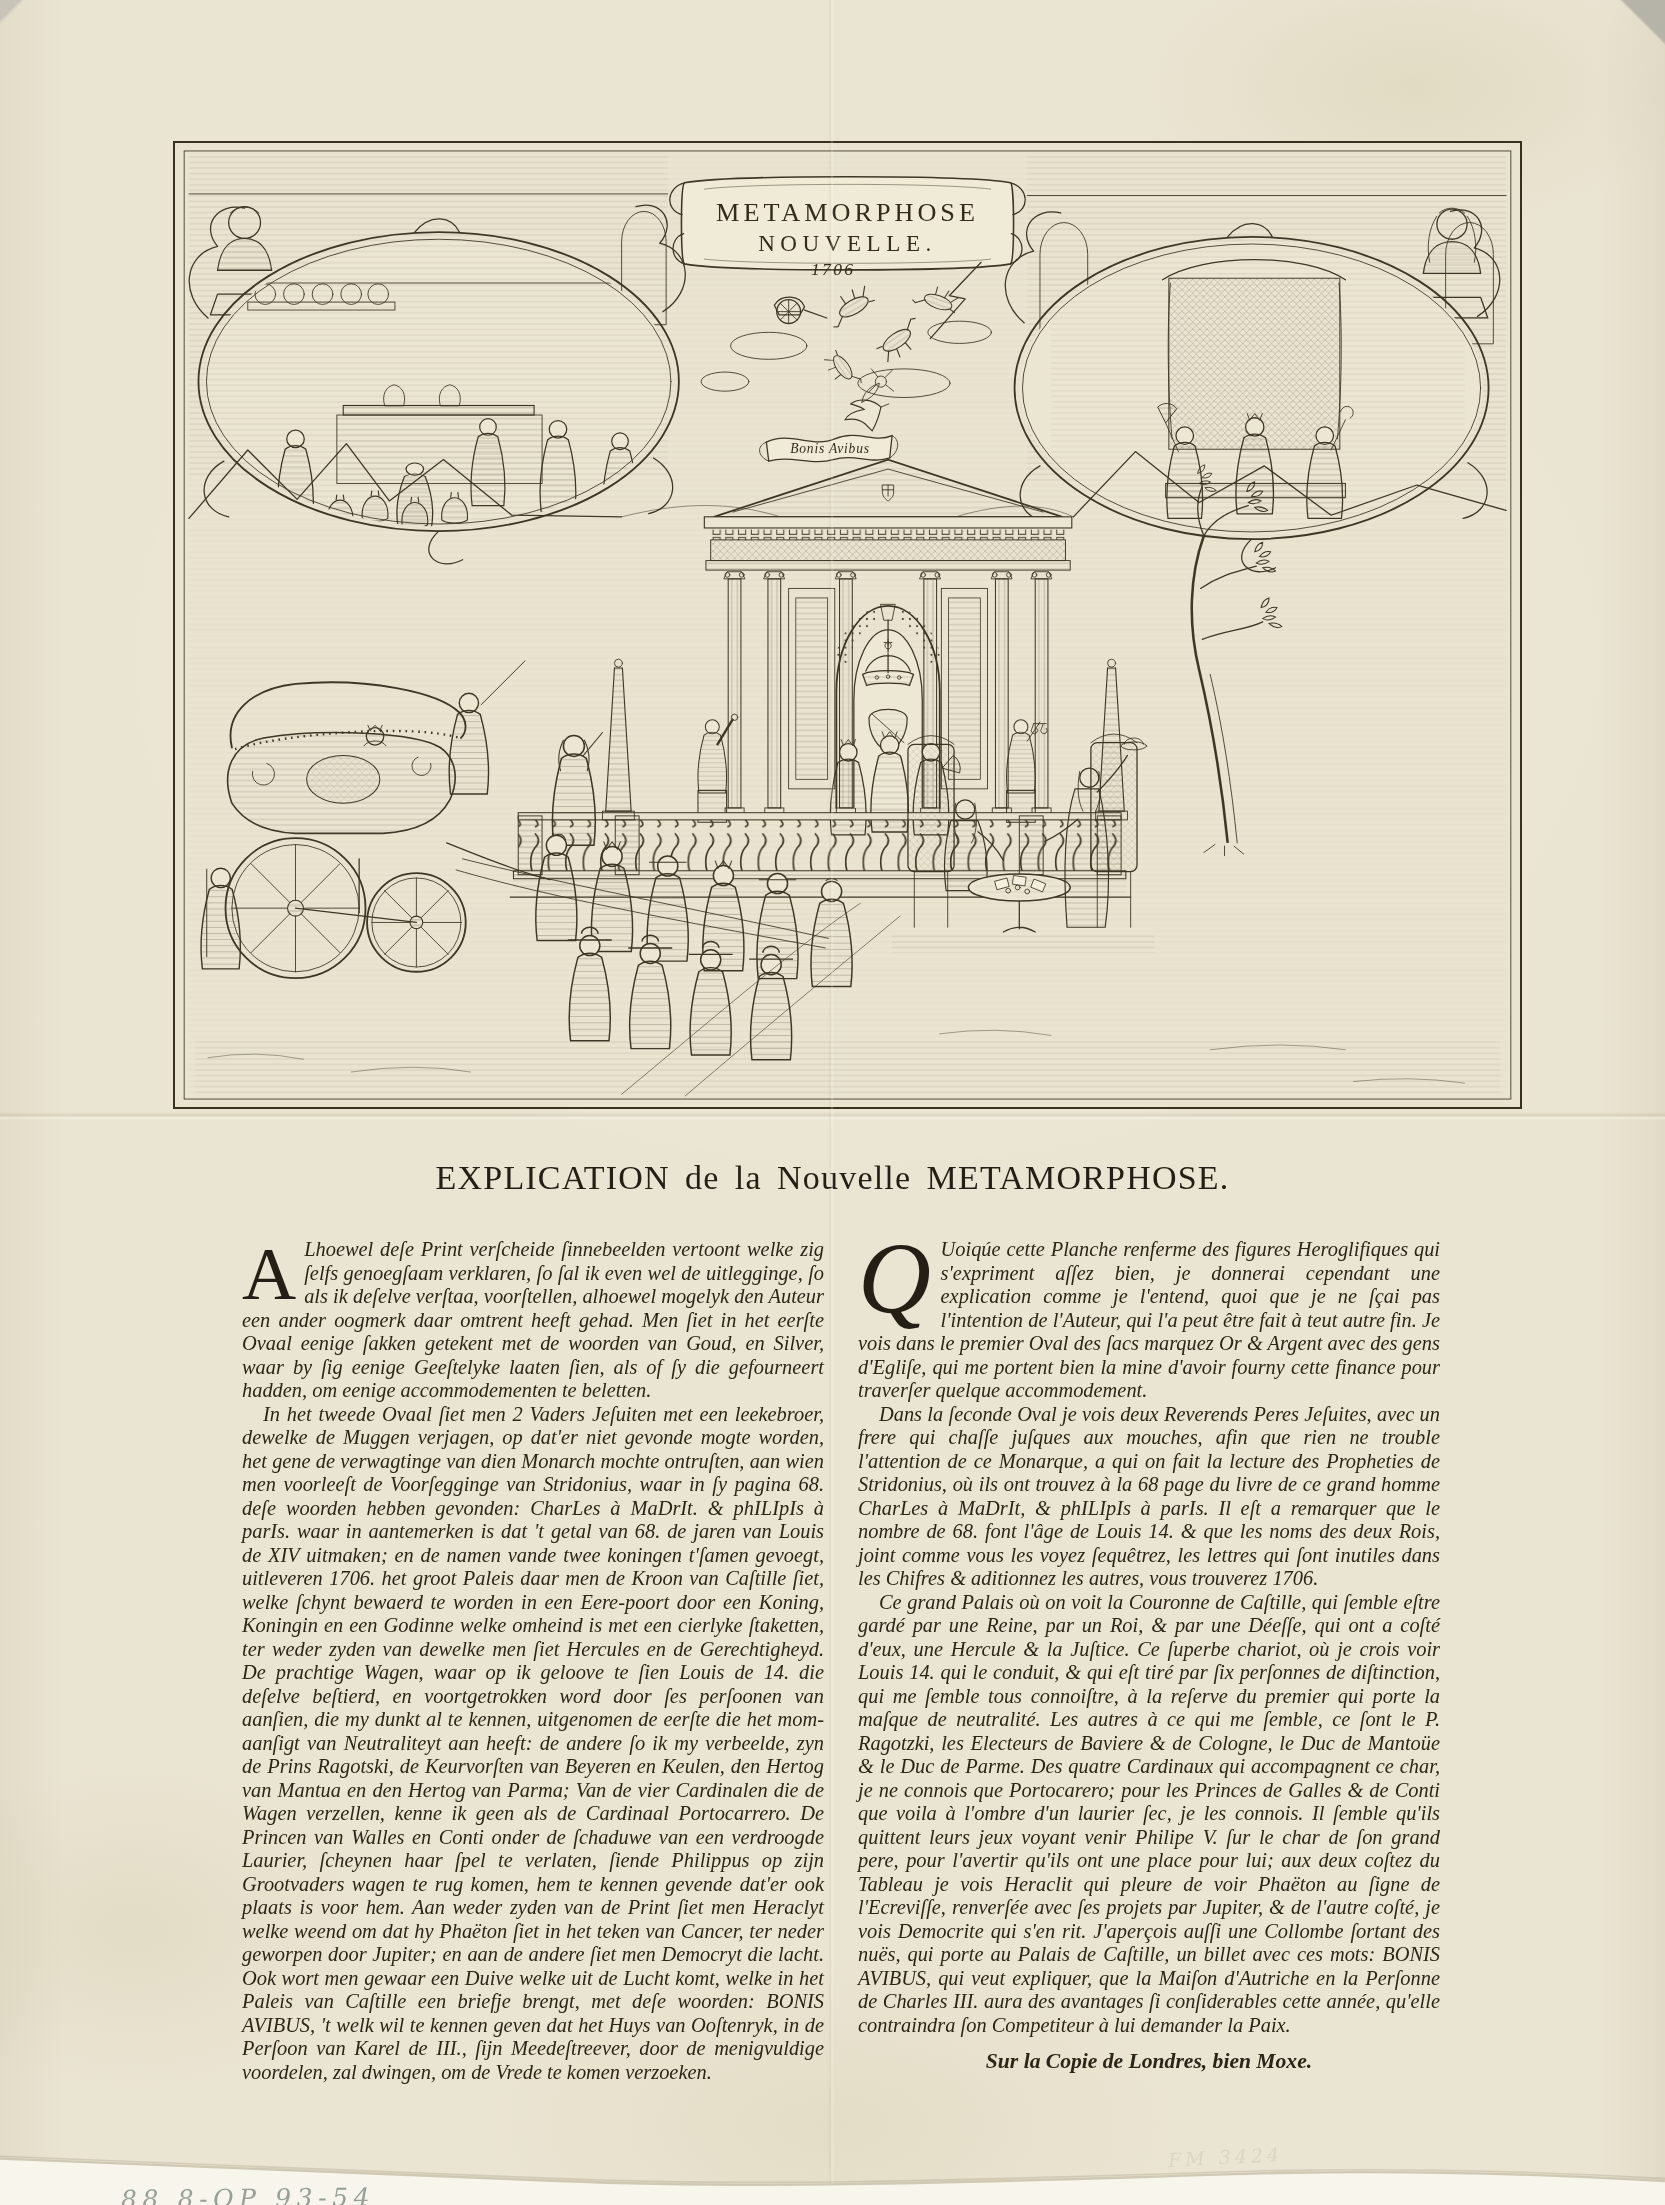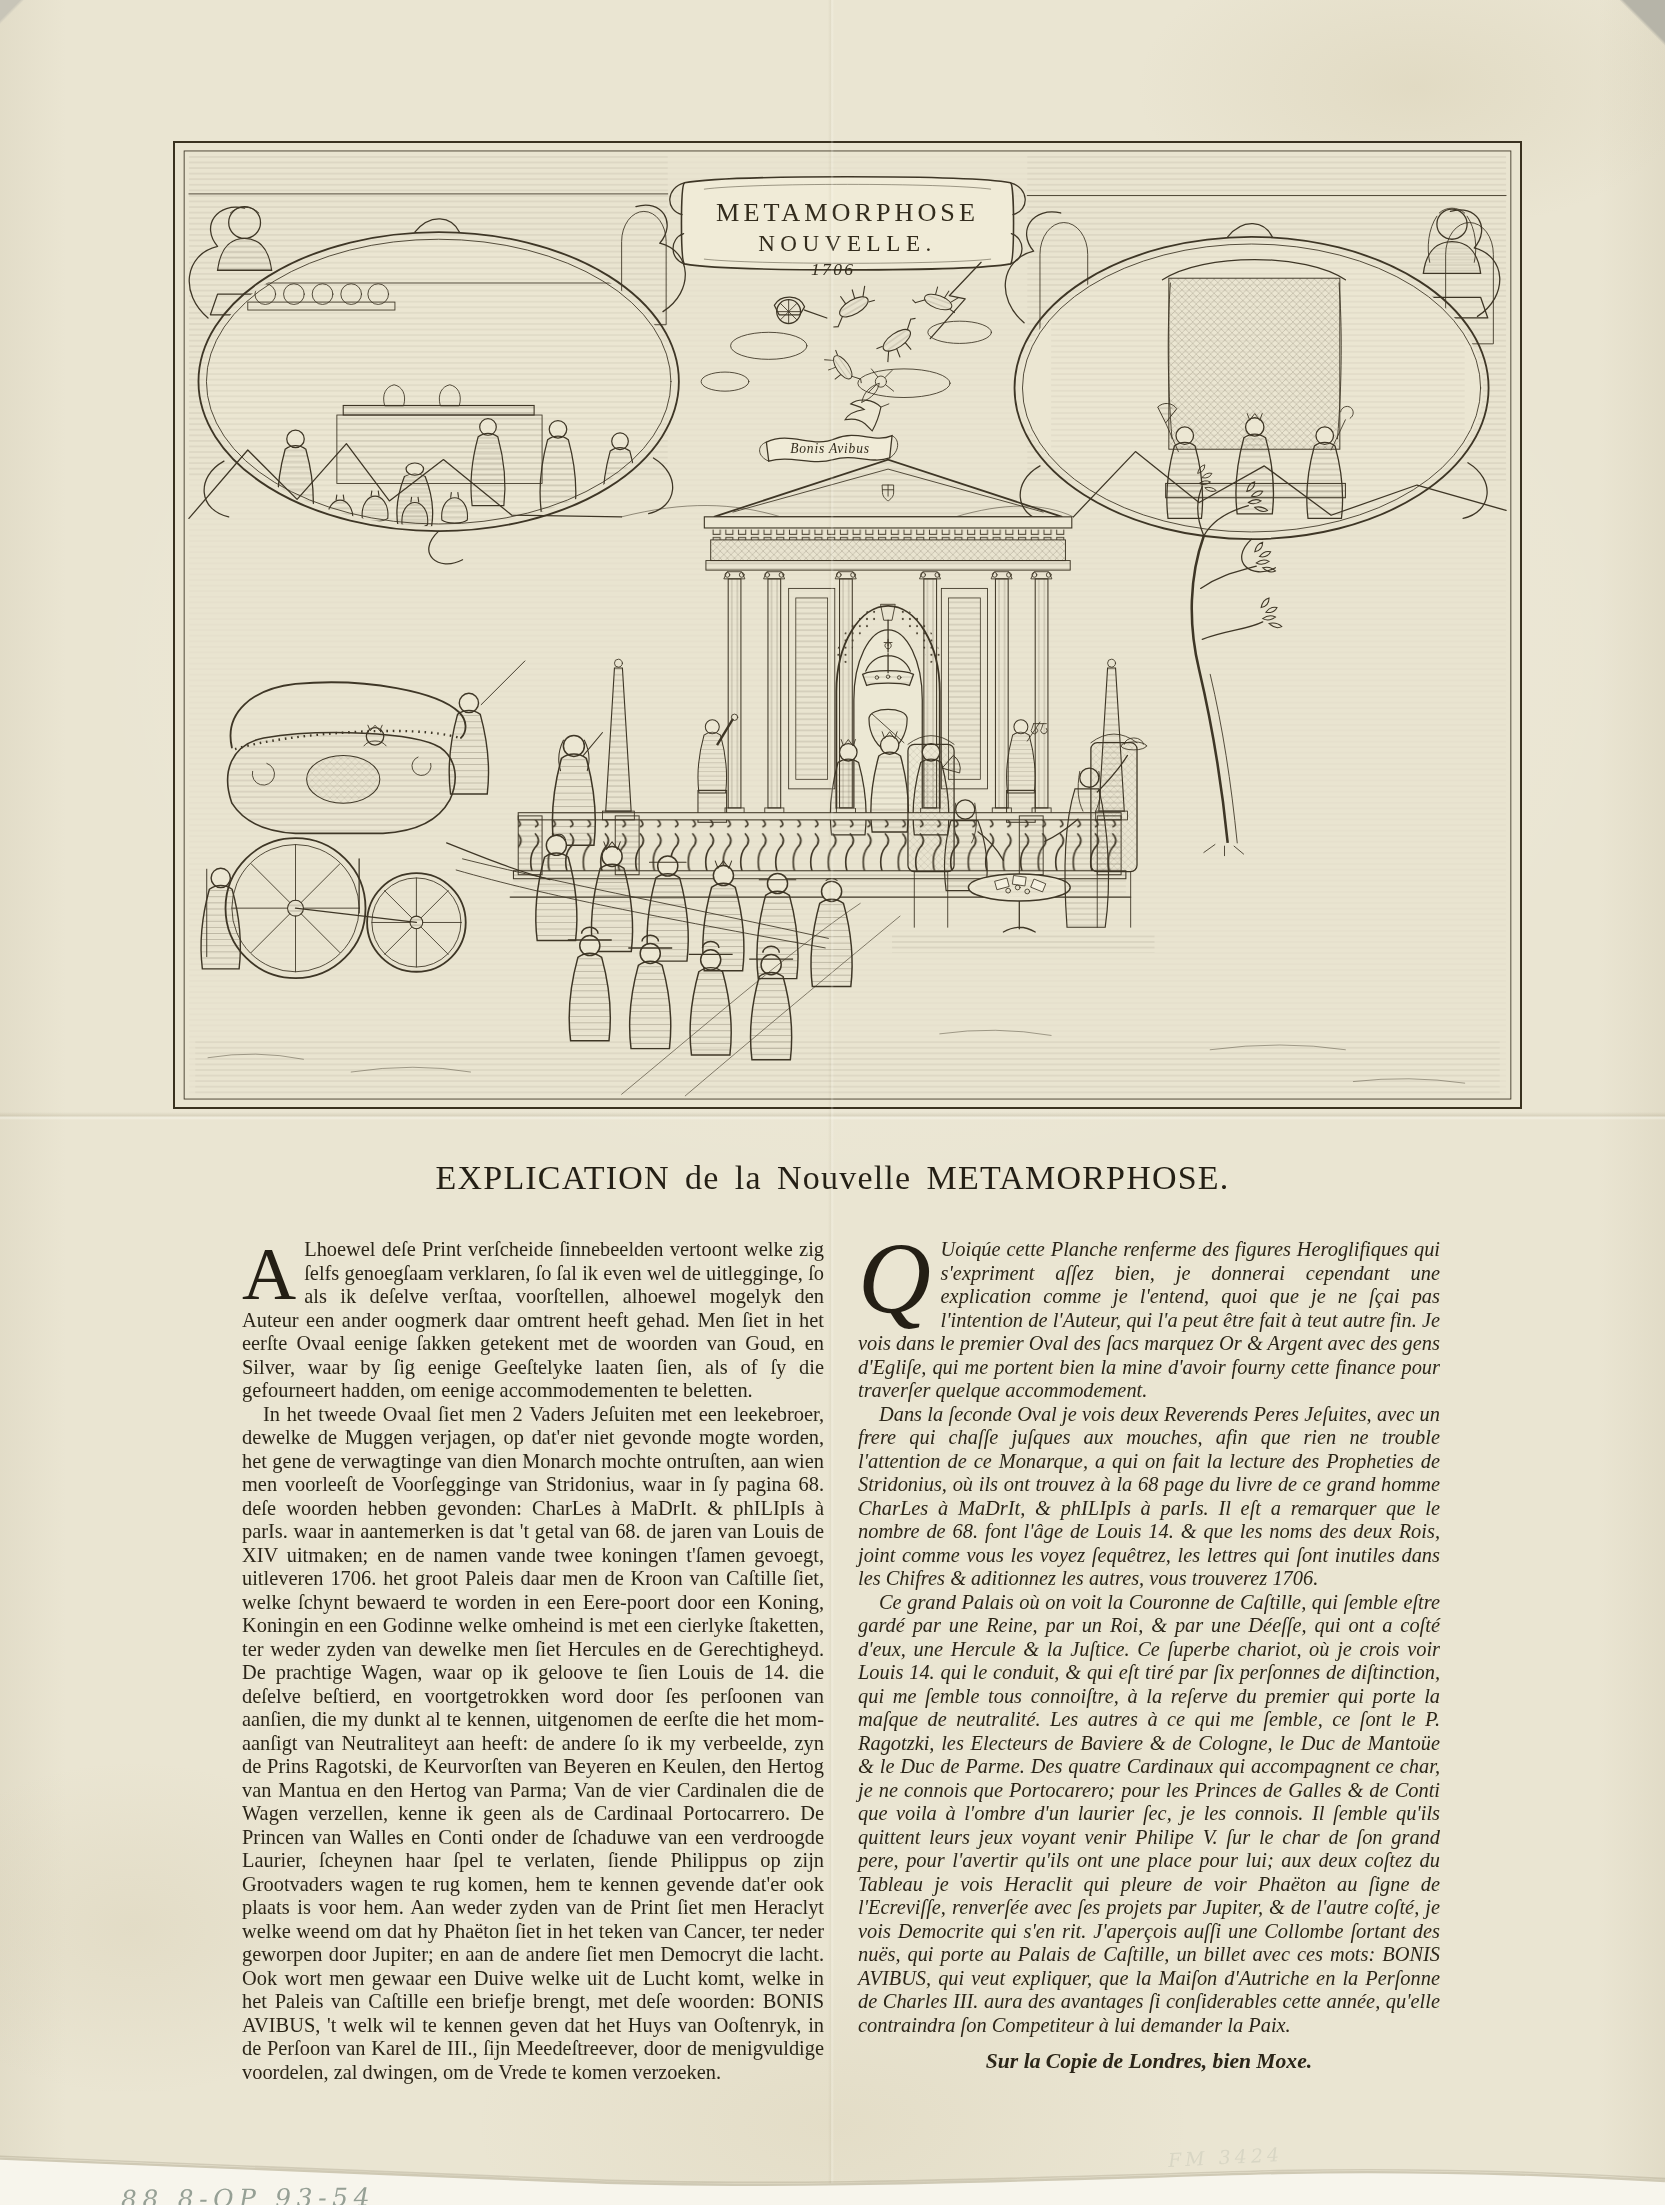--- a/index.html
+++ b/index.html
@@ -34,21 +34,21 @@
   .ttly{font-size:22px;font-style:italic;letter-spacing:3px;}
   .motto{font-size:17px;font-style:italic;letter-spacing:1px;}
   .heading{position:absolute;left:0;top:1159px;width:1665px;text-align:center;
         font-size:34px;letter-spacing:1.2px;word-spacing:5.6px;color:#241f15;}
   .columns{position:absolute;left:242px;top:1238px;width:1199px;display:flex;gap:34px;}
   .col{width:582px;font-size:20.4px;line-height:23.5px;text-align:justify;color:#2b2518;}
   .col-right{font-style:italic;}
   .dropcap{float:left;color:#241f15;}
   .dc-a{font-size:75px;line-height:61px;padding:4.8px 8px 0 0;}
   .dc-q{font-size:101px;line-height:77px;padding:3.2px 9.6px 0 0;}
-  .para{margin:0;}
+  .para{margin:0;font-style:italic;}
   .para + .para{text-indent:21px;}
   .imprint{margin:12.8px 0 0 0;text-align:center;font-weight:bold;font-size:21.6px;text-indent:0;}
   .bottom-edge{position:absolute;left:0;top:2141px;width:1665px;height:64px;}
   .pencil{position:absolute;font-family:"DejaVu Serif",serif;font-style:italic;color:#7e8b80;}
   .pencil-bl{left:121px;top:2184px;font-size:25px;letter-spacing:5.6px;opacity:.8;transform:rotate(-0.6deg);}
   .pencil-br{left:1168px;top:2146px;font-size:19px;letter-spacing:4px;opacity:.16;transform:rotate(-3deg);}
 </style>
 </head>
 <body>
 

